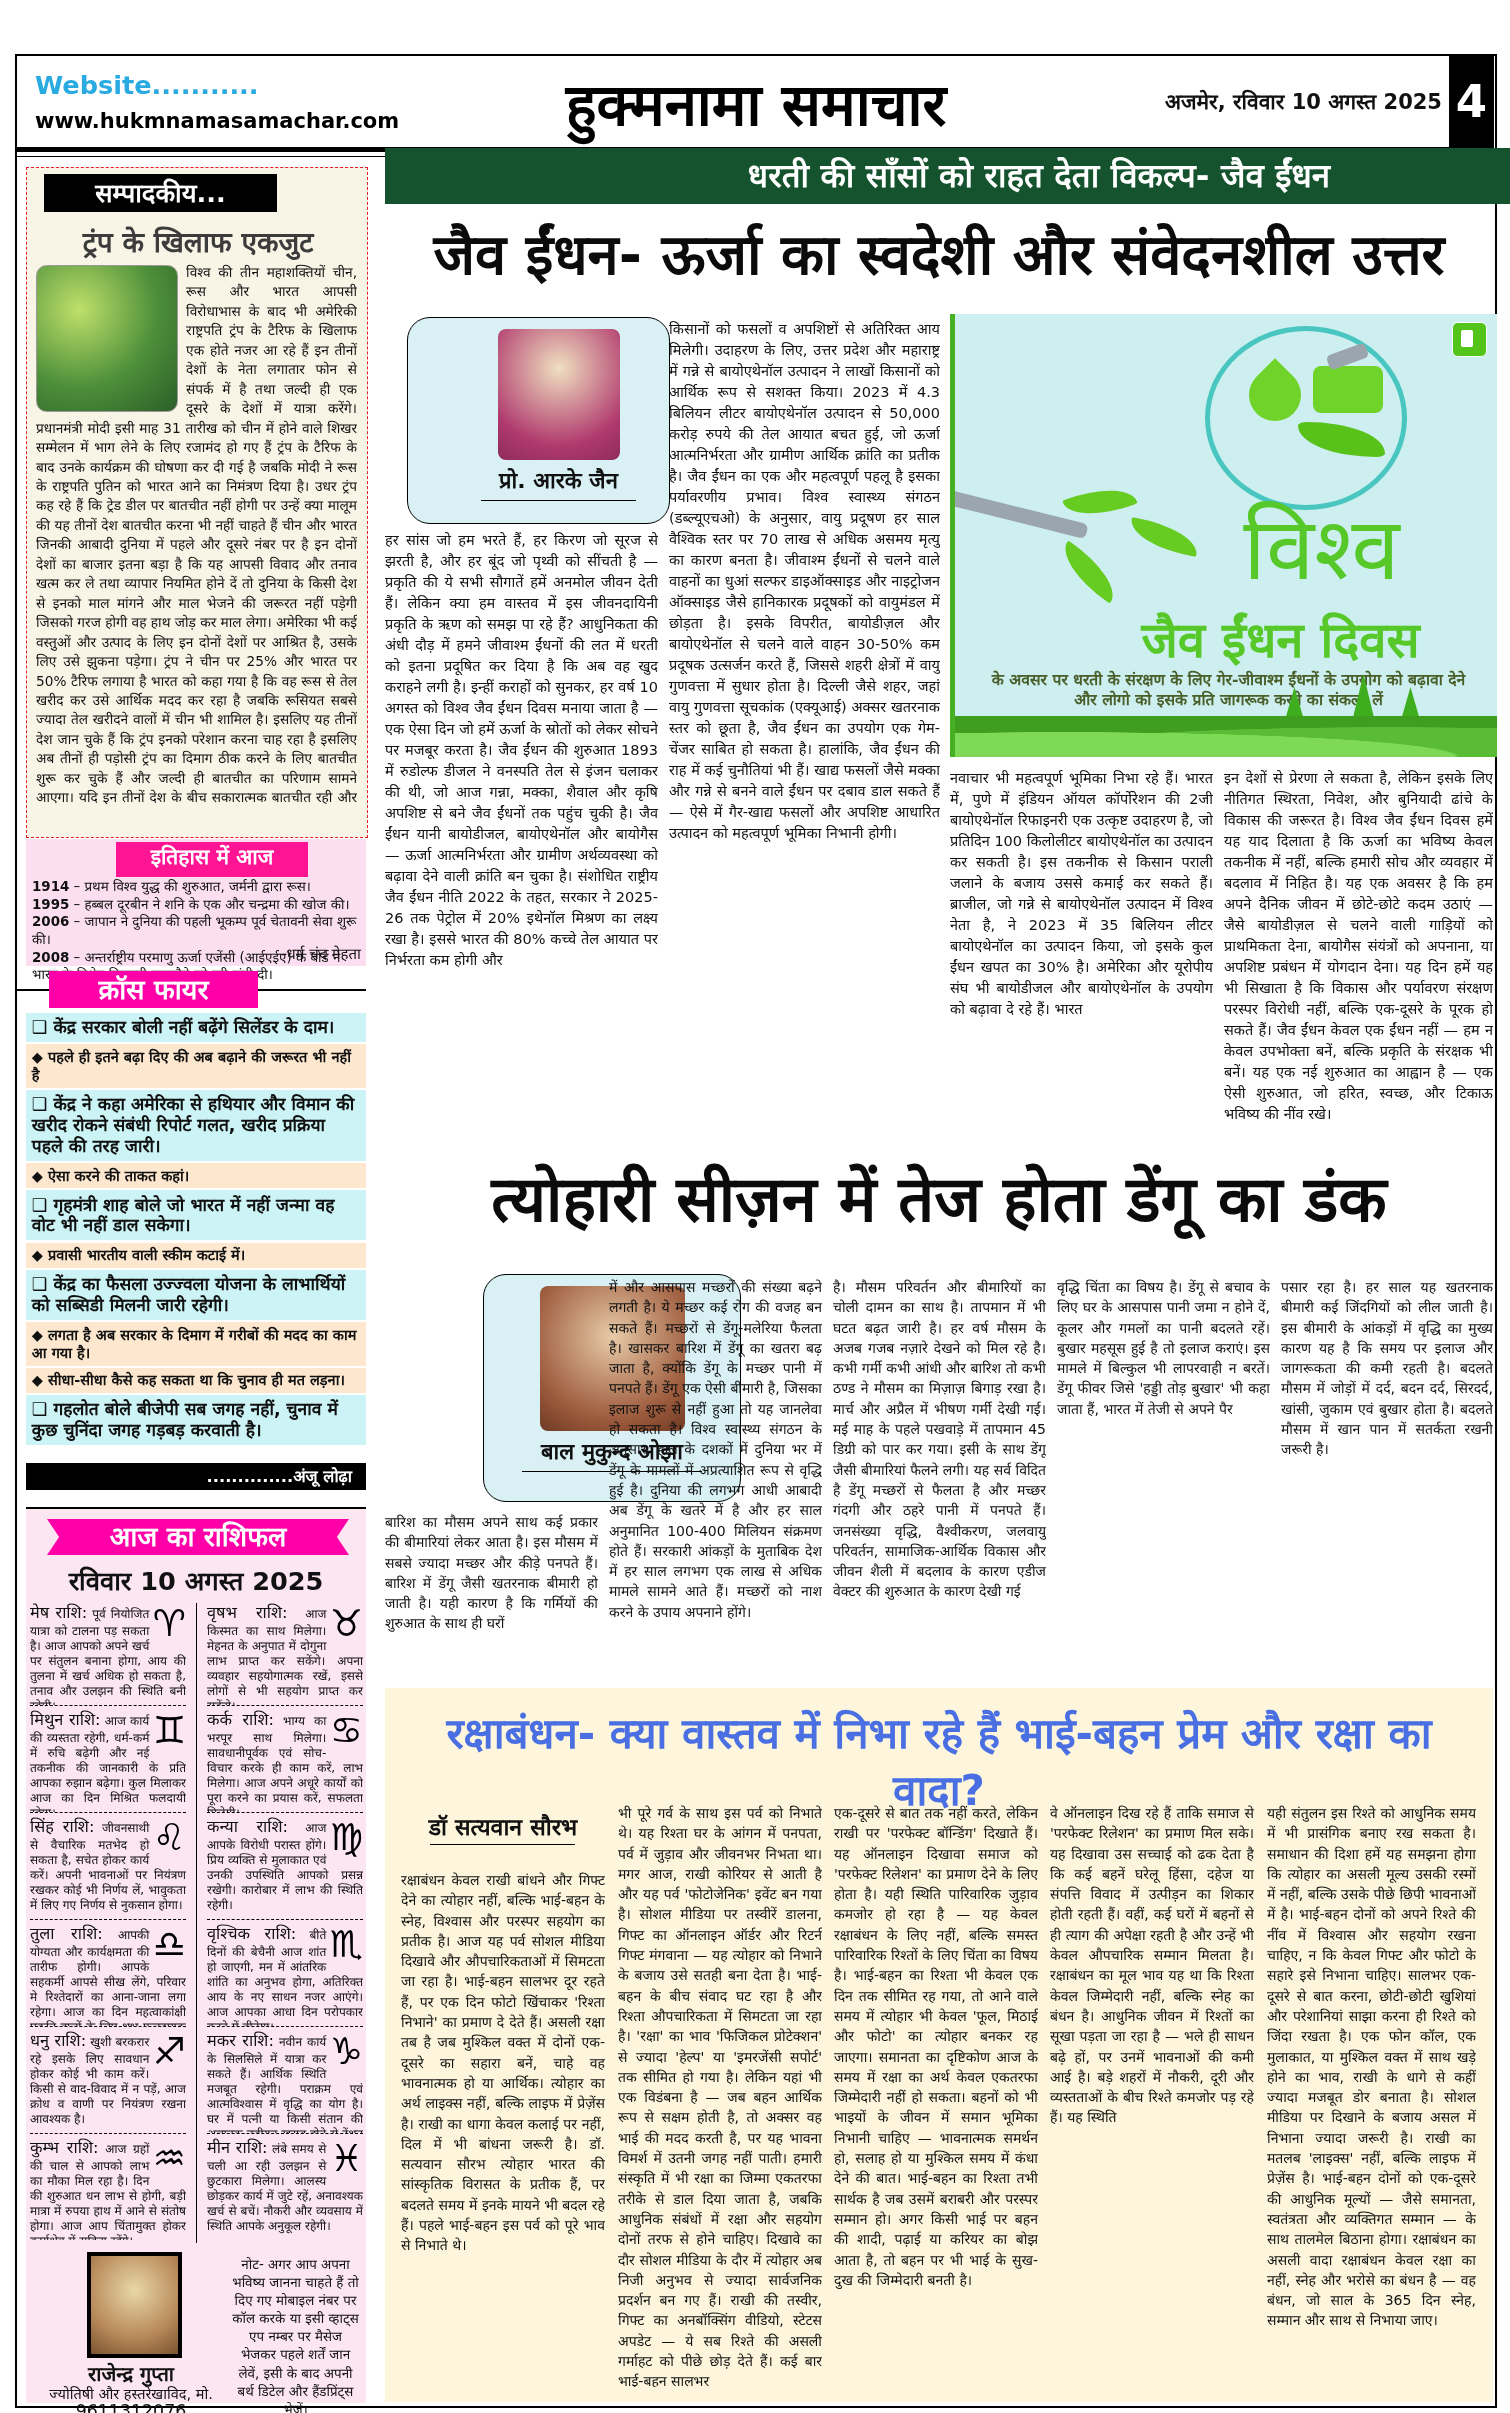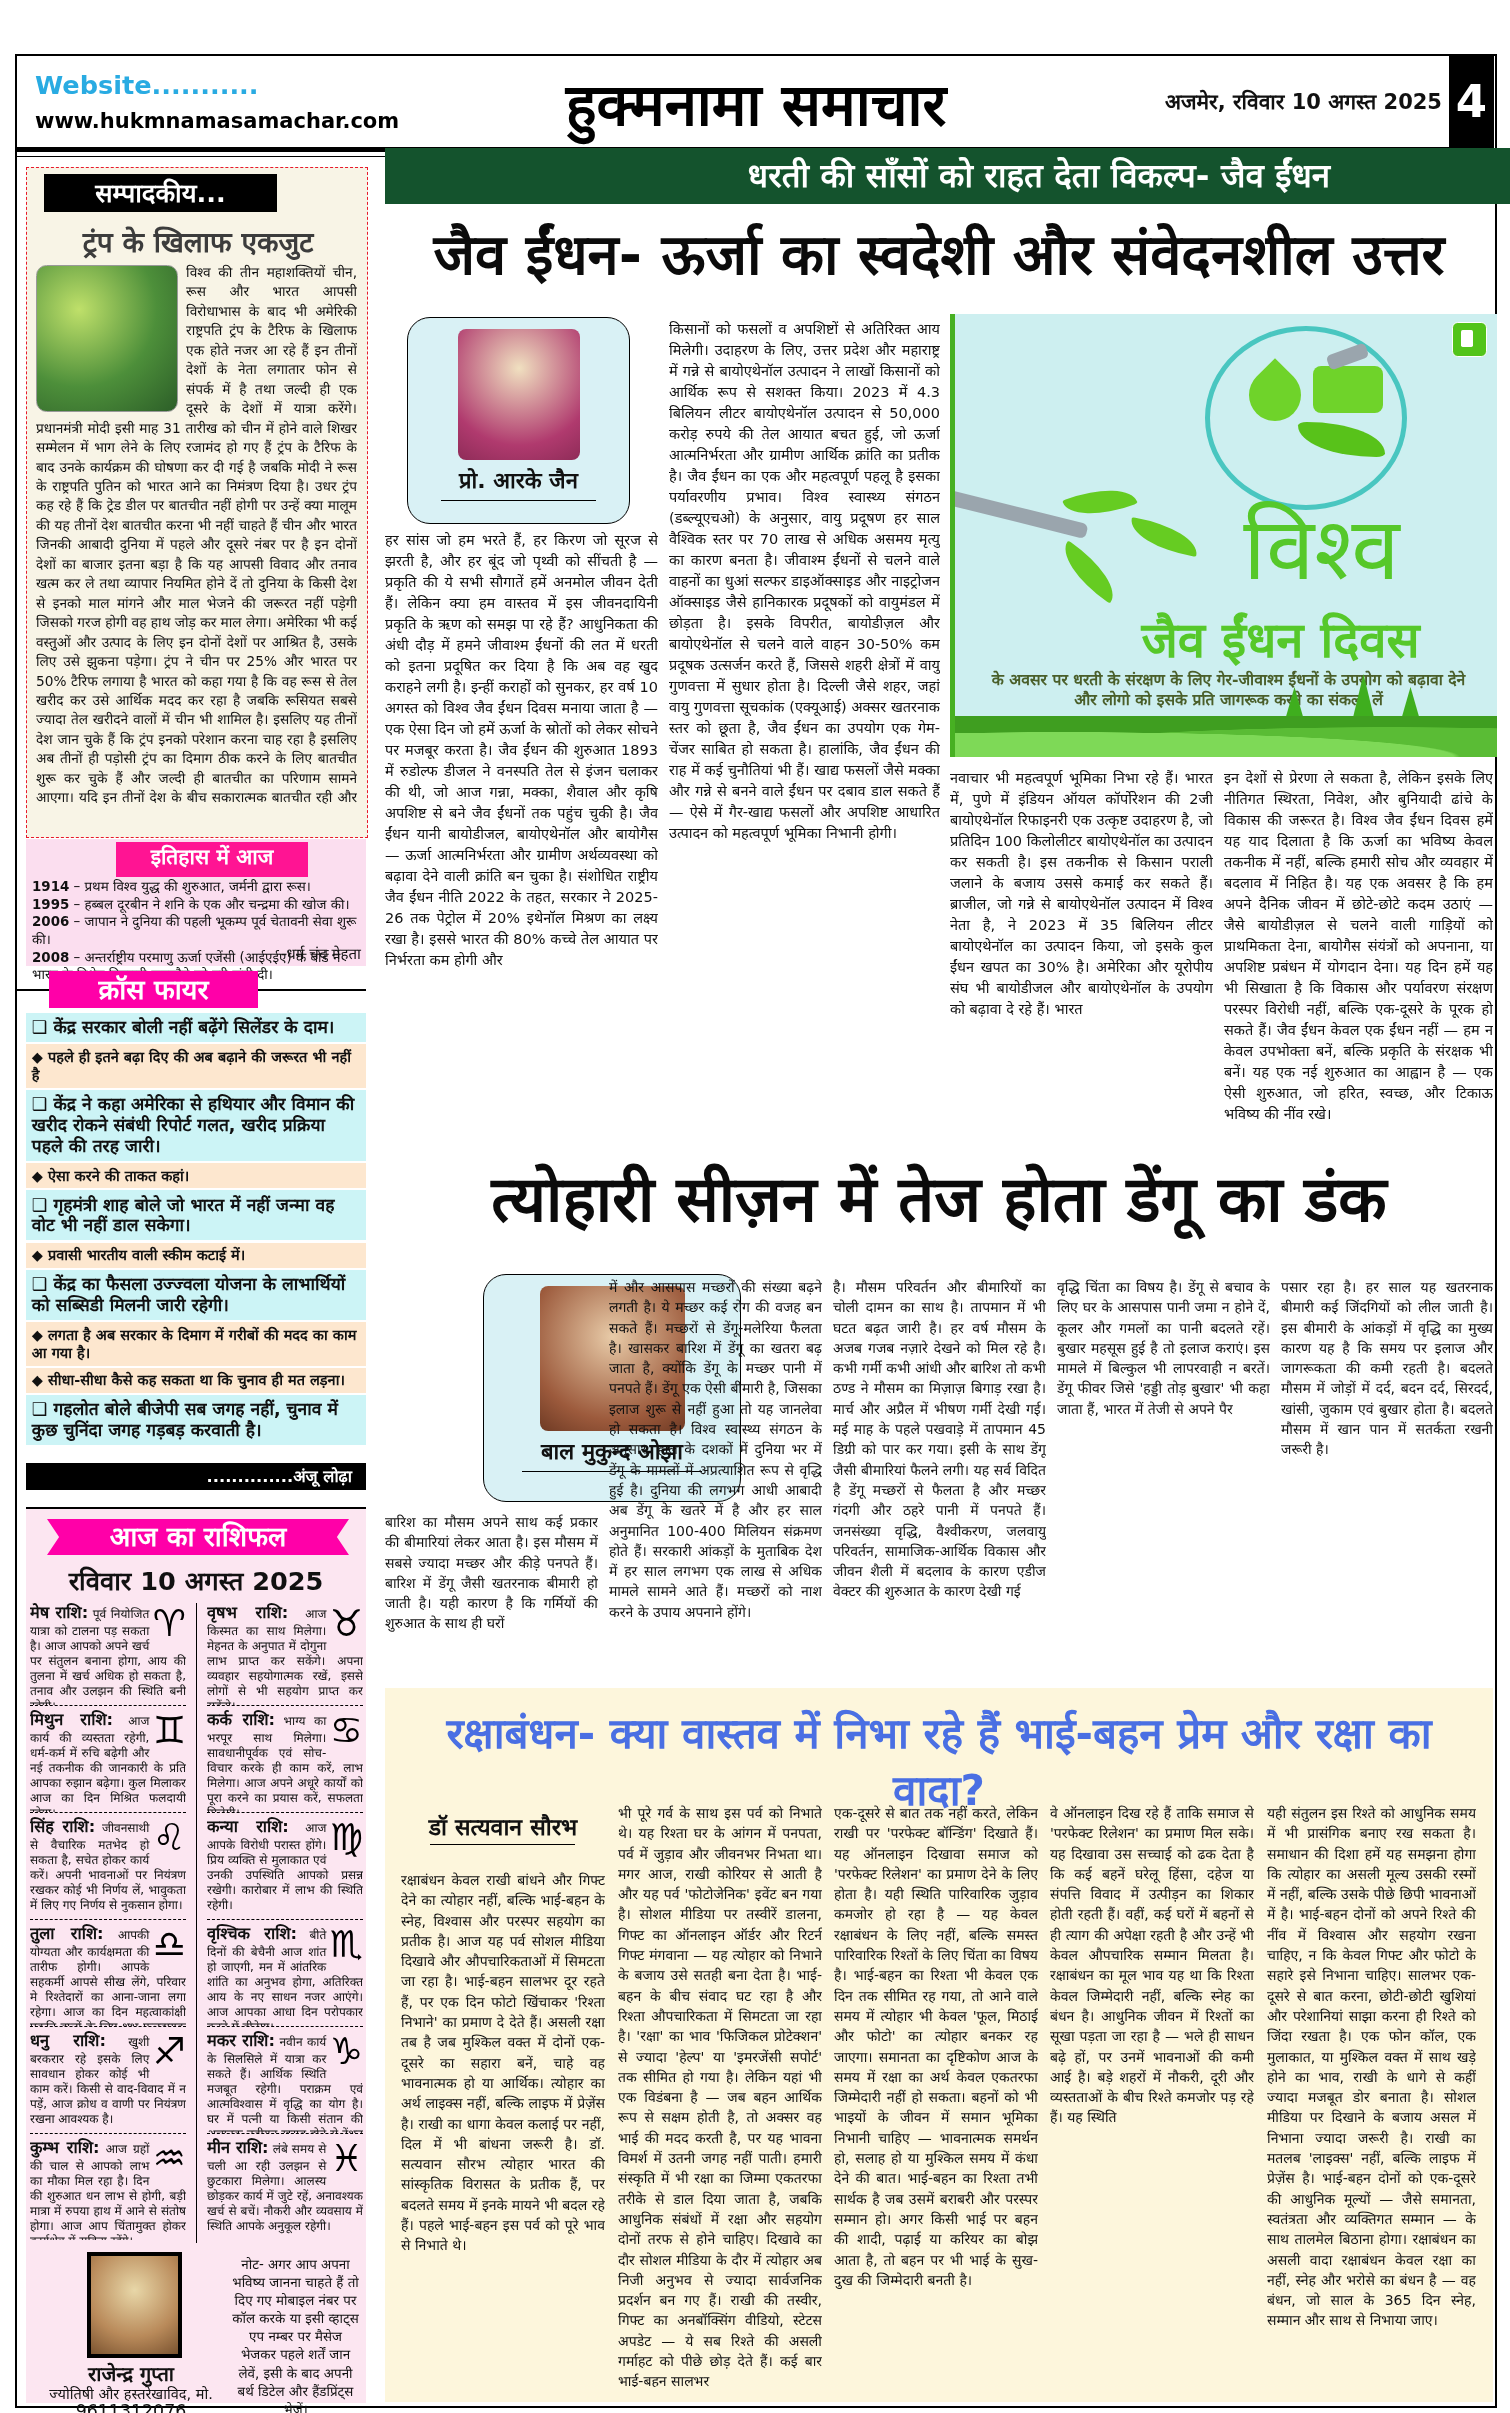--- a/index.html
+++ b/index.html
@@ -46,38 +46,38 @@
   
   .astro-box{left:26px;top:1507px;width:340px;height:894px;background:#fce6f1;border-top:2.9px solid #000;overflow:hidden;}
   .astro-ribbon{left:47px;top:1519px;width:302px;height:36px;background:#ff00a8;color:#fff;
                 font-size:27px;font-weight:bold;text-align:center;line-height:36px;
                 clip-path:polygon(0 0,100% 0,96% 50%,100% 100%,0 100%,4% 50%);}
   .astro-date{left:26px;top:1563px;width:340px;text-align:center;font-size:25.6px;font-weight:bold;}
   .astro-grid{left:30px;top:1603px;width:333px;height:640px;}
   .astro-grid .vline{position:absolute;left:166px;top:0;bottom:0;border-left:1.7px solid #000;}
   .astro-cell{position:absolute;width:156px;height:102px;overflow:hidden;
               border-bottom:1.7px dashed #000;font-size:12px;line-height:1.26;text-align:justify;}
-  .astro-cell .rname{font-weight:bold;font-size:16.3px;}
+  .astro-cell .rname{font-weight:normal;font-size:16.3px;}
   .astro-cell .zic{float:right;font-size:37px;line-height:41px;margin:0 0 2.3px 3.5px;color:#000;}
   .astro-info-photo{left:87px;top:2252px;width:87px;height:98px;border:4.7px solid #000;
         background:radial-gradient(circle at 50% 35%,#e8d7a8,#b98a5a 60%,#7a5330);}
   .astro-name{left:35px;top:2360px;width:192px;text-align:center;font-size:20px;font-weight:bold;}
   .astro-role{left:35px;top:2383px;width:192px;text-align:center;font-size:14.5px;}
   .astro-phone{left:35px;top:2401px;width:192px;text-align:center;font-size:17.4px;}
   .astro-note{left:230px;top:2256px;width:131px;font-size:13.4px;line-height:1.35;text-align:center;}
   
   .bf-kicker{left:385px;top:148px;width:1308px;height:56px;background:#14532d;color:#fff;
              font-size:33px;font-weight:bold;text-align:center;line-height:56px;}
   .bf-head{left:385px;top:214px;width:1108px;text-align:center;font-size:56px;font-weight:bold;color:#0b0b0b;}
   .authcard{background:#d9f1f5;border:1.7px solid #000;border-radius:23px;text-align:center;overflow:hidden;}
   .authcard .ph{margin:10.5px auto 4.7px auto;width:122px;height:131px;border-radius:8.1px;
         background:radial-gradient(circle at 50% 30%,#f0e0c0,#b03a6e 70%,#8e2c58);}
   .authcard .nm{font-size:22px;font-weight:bold;}
   .authcard .ln{width:70%;margin:5.8px auto 0 auto;border-top:1.7px solid #000;}
-  .bf-card{left:407px;top:317px;width:221px;height:205px;}
+  .bf-card{left:407px;top:317px;width:221px;height:205px;padding-left:40px;}
   .col{position:absolute;overflow:hidden;font-size:14.5px;line-height:1.45;text-align:justify;}
   .bf-c1{left:385px;top:530px;width:273px;height:598px;}
   .bf-c2{left:669px;top:319px;width:271px;height:810px;}
   .bf-c3{left:950px;top:768px;width:263px;height:361px;}
   .bf-c4{left:1224px;top:768px;width:269px;height:361px;}
   
   .poster{left:950px;top:314px;width:542px;height:443px;background:#cdeff0;overflow:hidden;
           border-left:5.8px solid #47b022;}
   .poster .ring{position:absolute;left:250px;top:11.6px;width:192px;height:174px;border:5.8px solid #49c6c0;border-radius:50%;}
   .poster .drop{position:absolute;left:294px;top:55px;width:52px;height:52px;background:#6fd32a;

